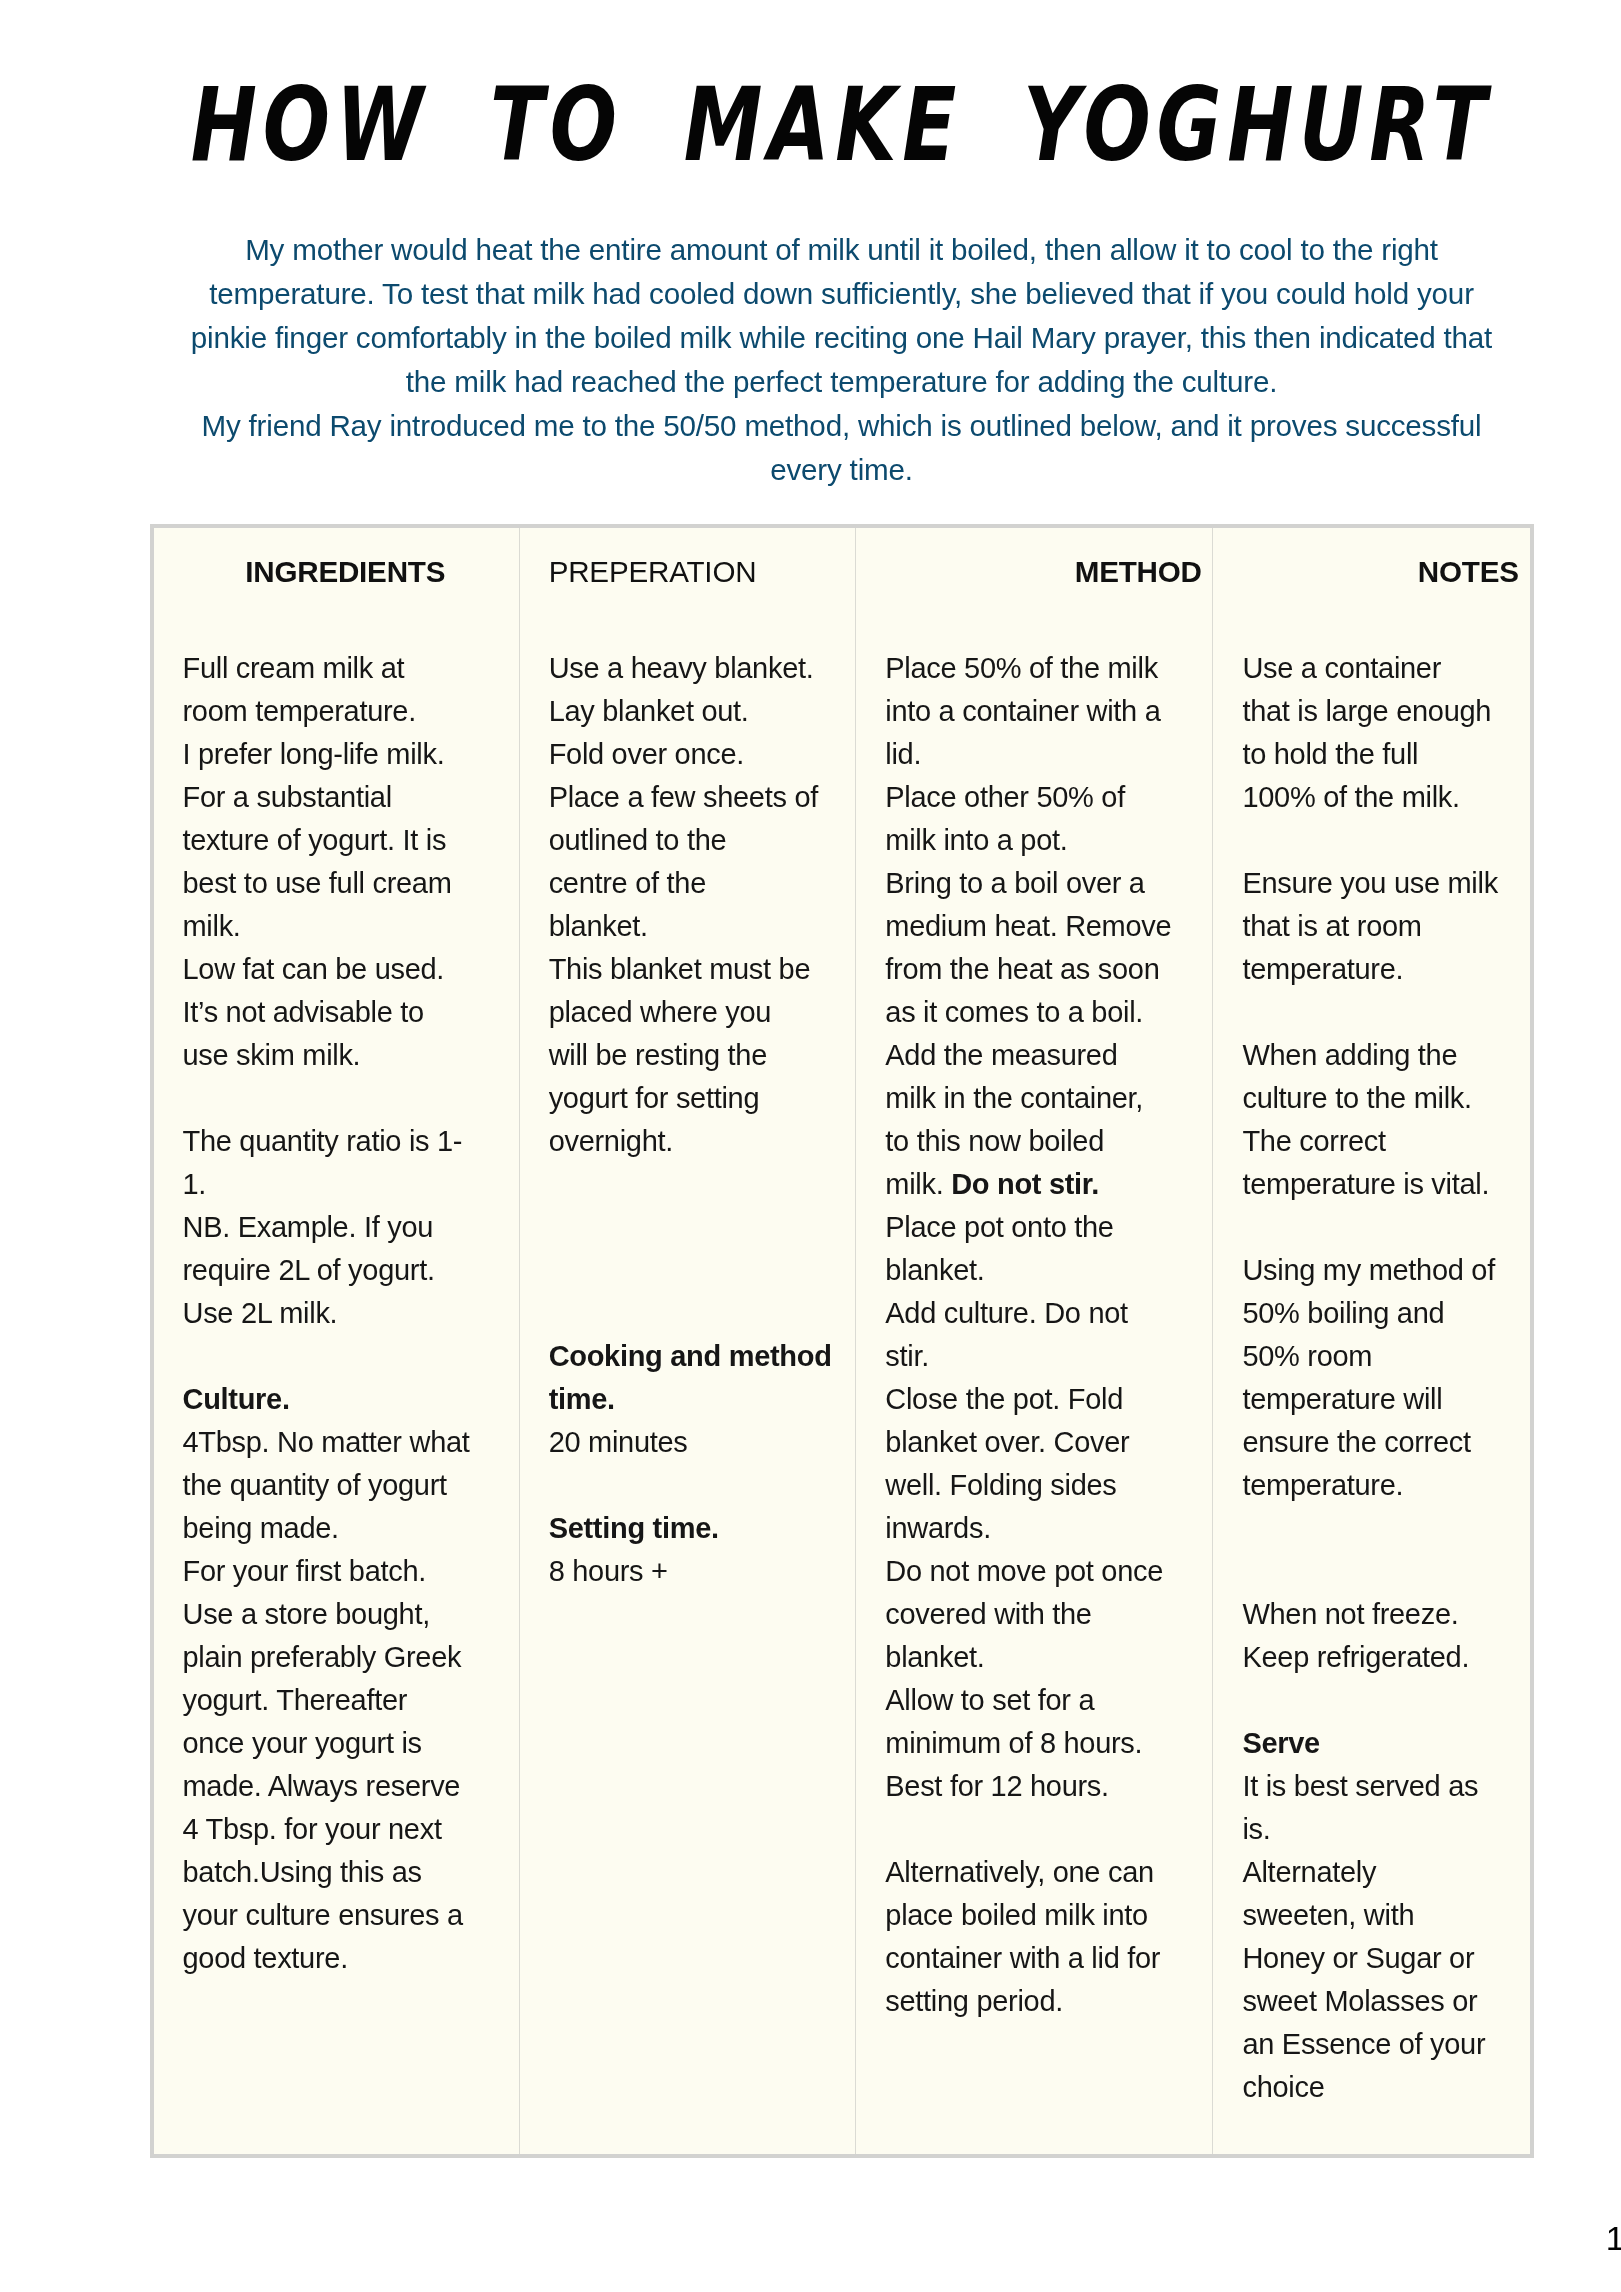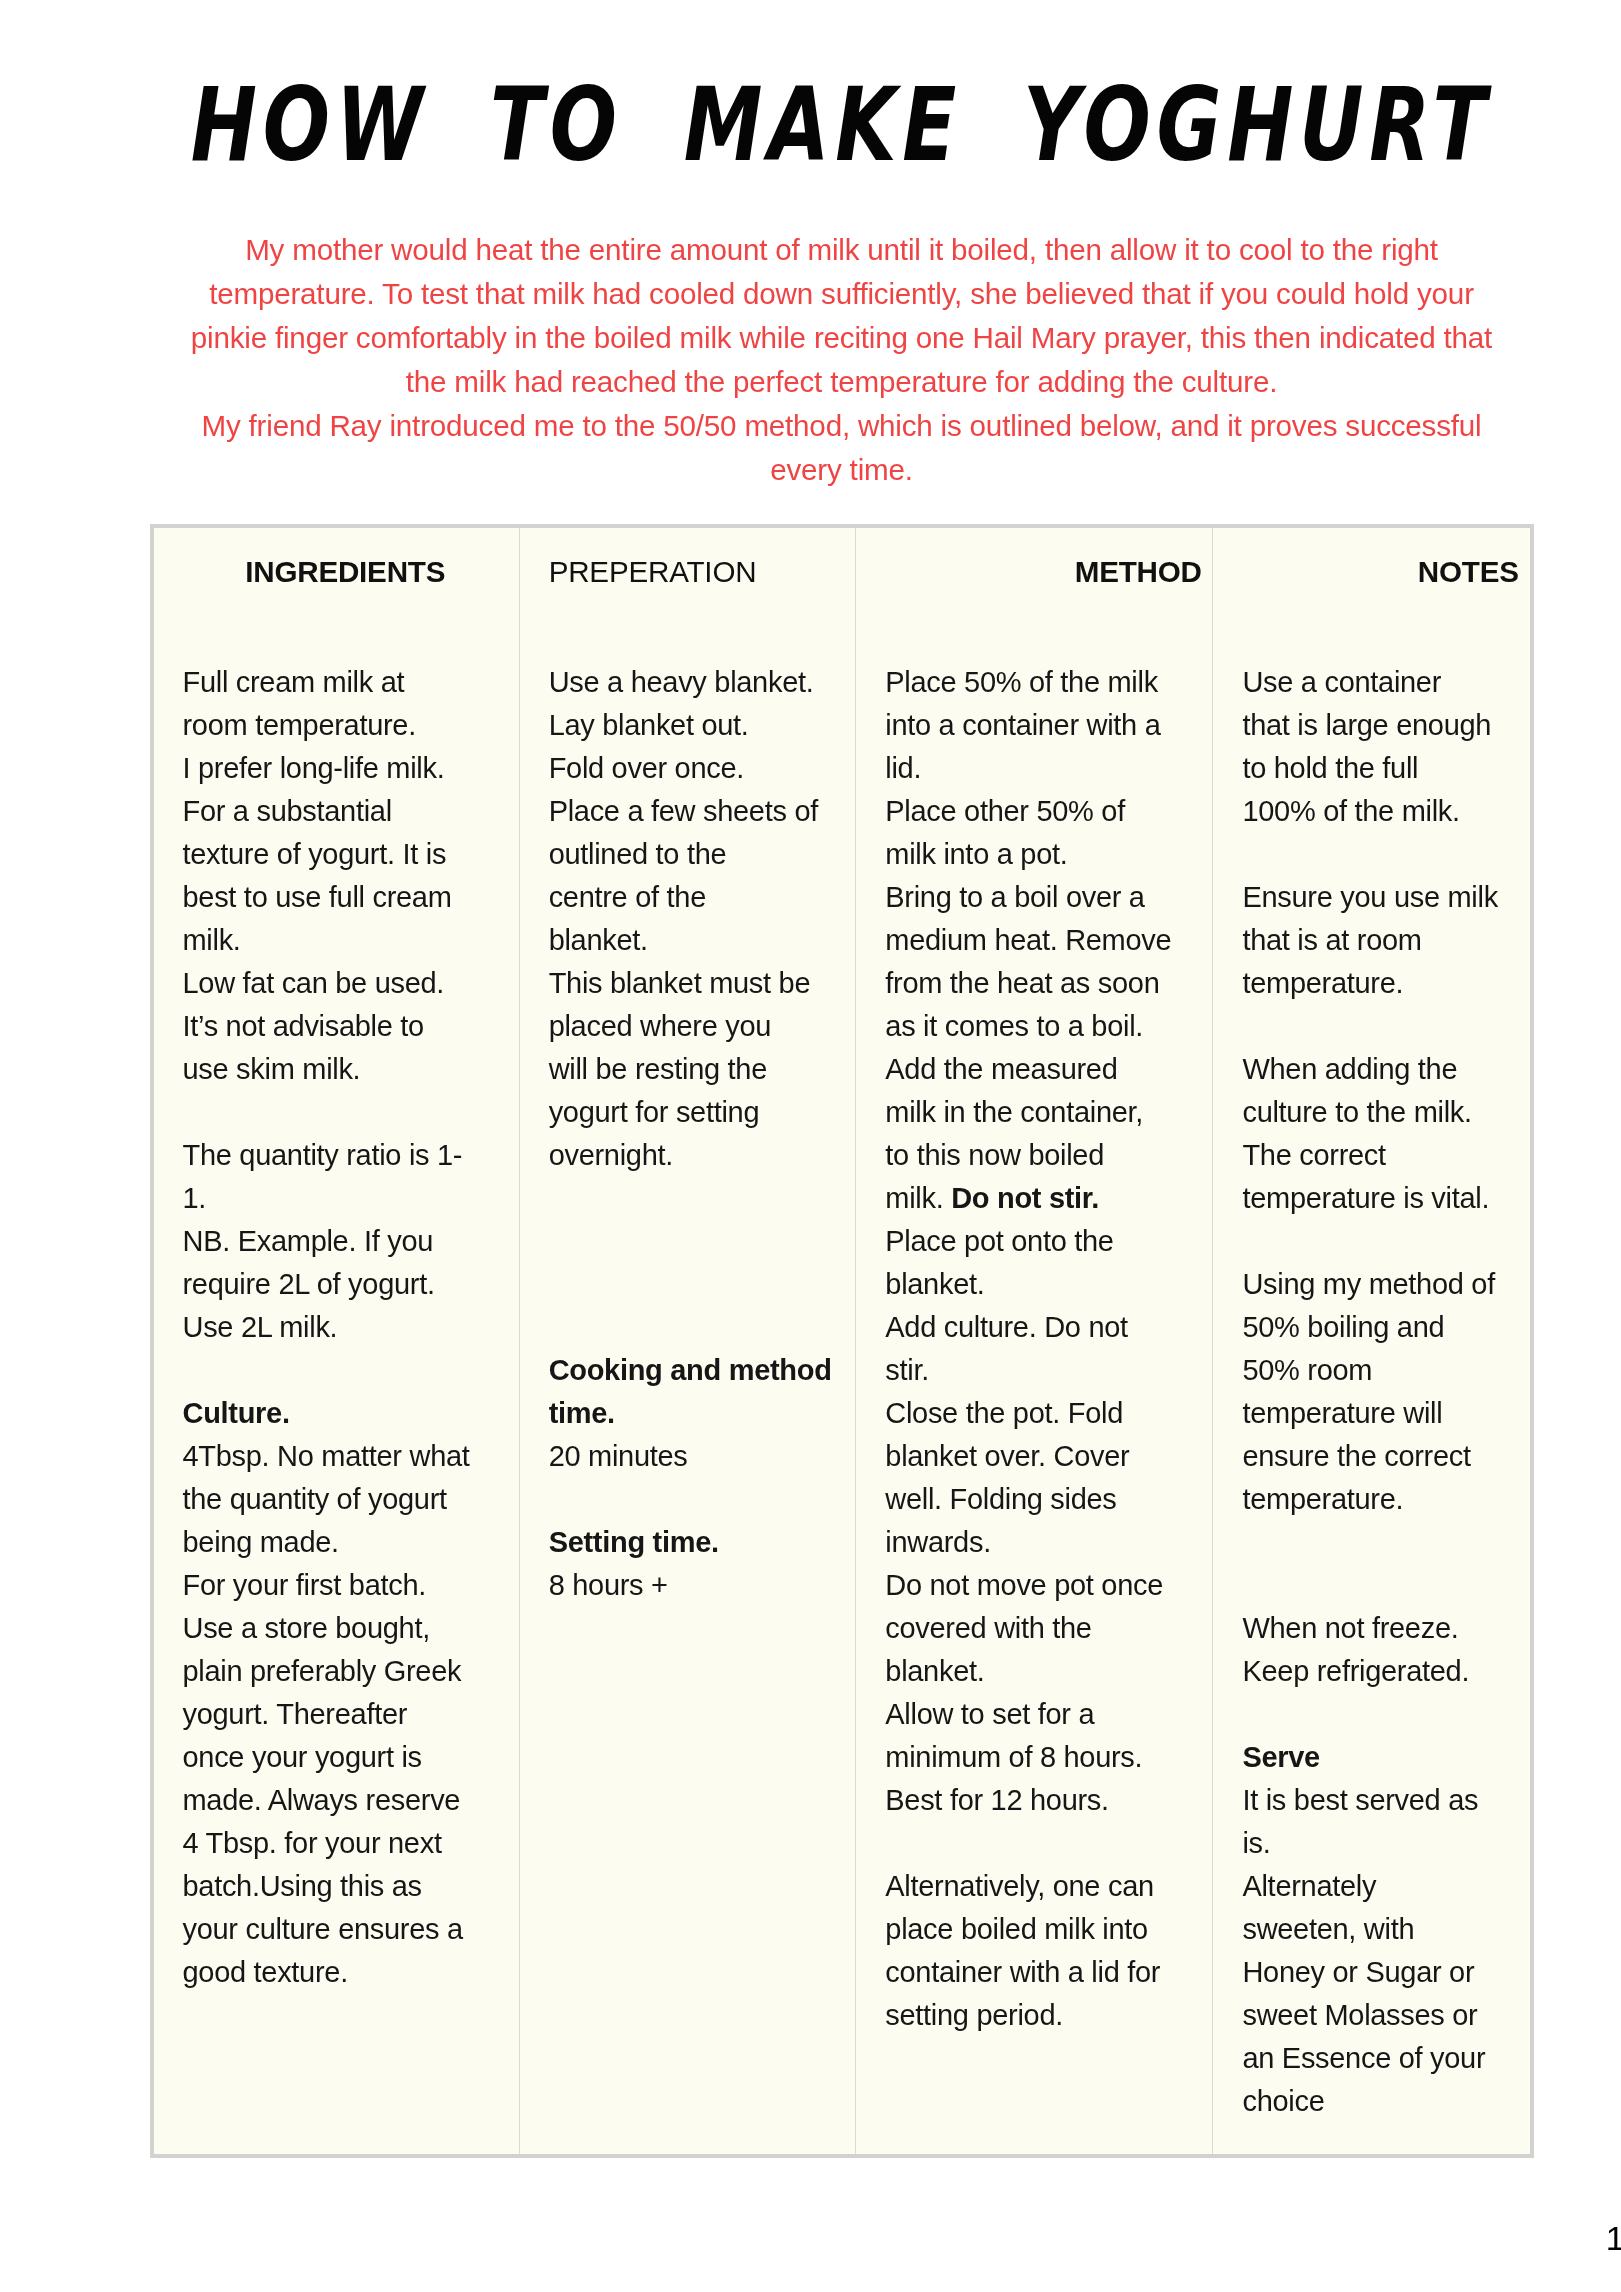--- a/index.html
+++ b/index.html
@@ -30,21 +30,21 @@
     white-space: nowrap;
   }
   .intro {
     margin: 79px auto 0 auto;
     width: 1505px;
     text-align: center;
     font-size: 29.6px;
     line-height: 44px;
     letter-spacing: -0.2px;
     white-space: pre-line;
-    color: #ef4444;
+    color: #0c4a6e;
   }
   .recipe-table {
     box-sizing: border-box;
     width: 1384px;
     height: 1634px;
     margin: 32px auto 0 auto;
     background: #fdfcf1;
     border: 4.5px solid #d2d2d0;
     display: grid;
     grid-template-columns: 410fr 378fr 401fr 356fr;
@@ -52,21 +52,21 @@
   .col {
     box-sizing: border-box;
     padding: 22.4px 10.7px 0 29px;
     border-left: 1.8px solid #dbdbd4;
     overflow: hidden;
   }
   .col:first-child { border-left: none; }
   .col-header {
     font-size: 29.6px;
     line-height: 43px;
-    margin-bottom: 68px;
+    margin-bottom: 54px;
     letter-spacing: -0.2px;
     color: #111111;
   }
   .col-header.b { font-weight: bold; }
   .col-header.center { text-align: center; }
   .line {
     font-size: 29px;
     line-height: 43px;
     letter-spacing: -0.3px;
     white-space: nowrap;

